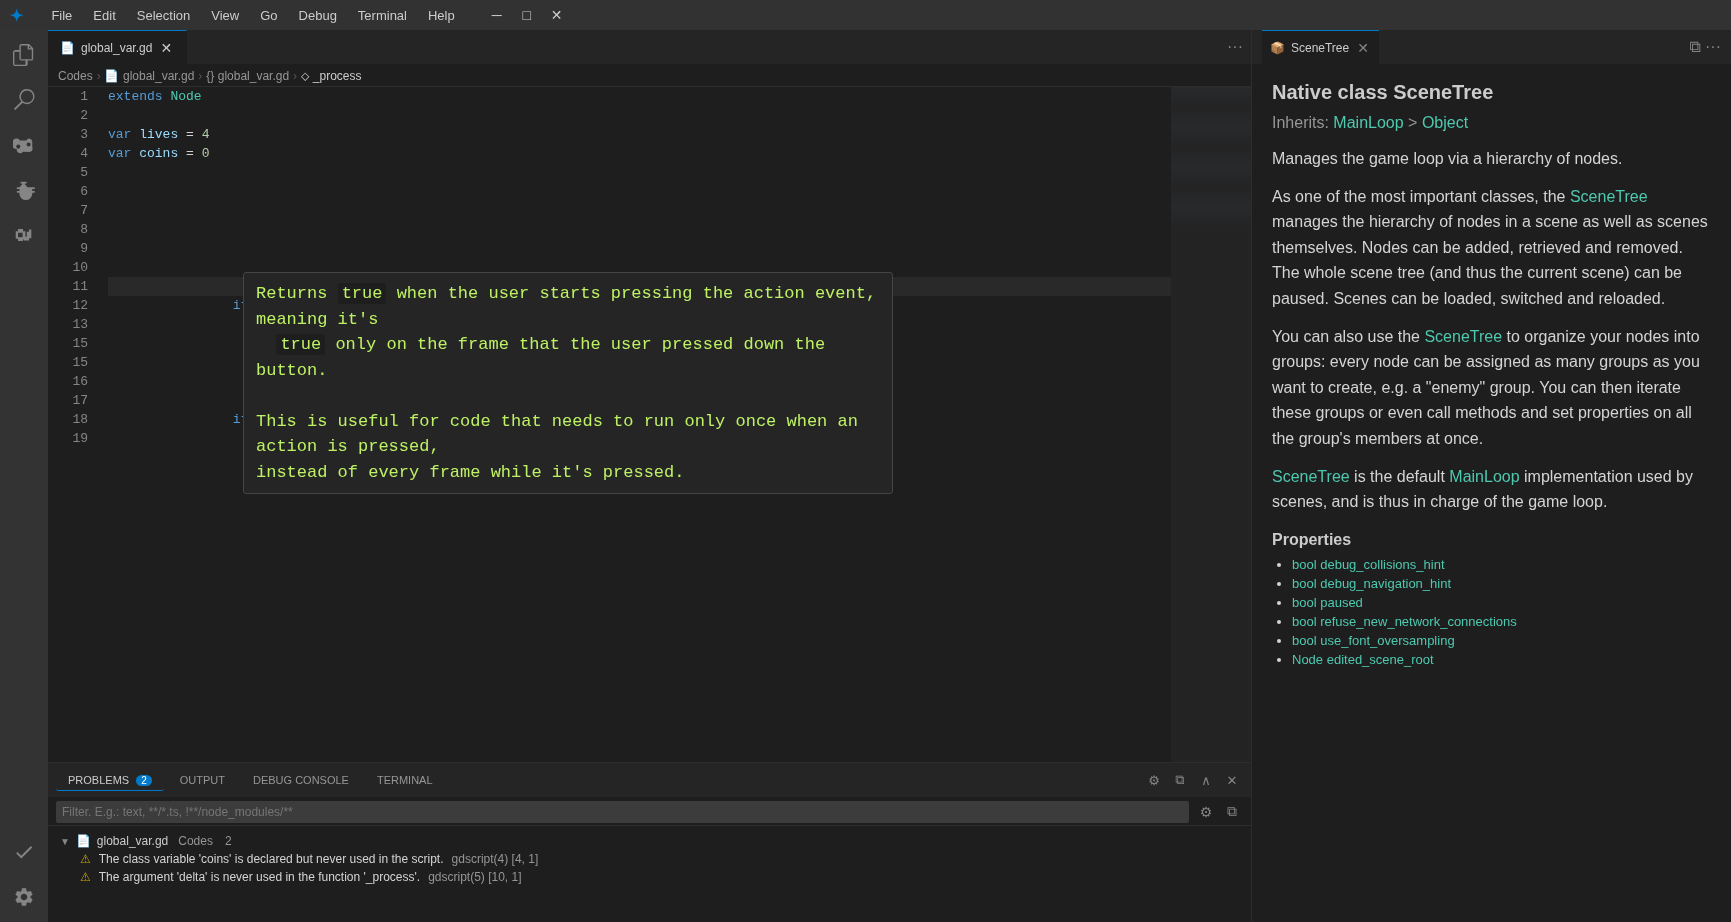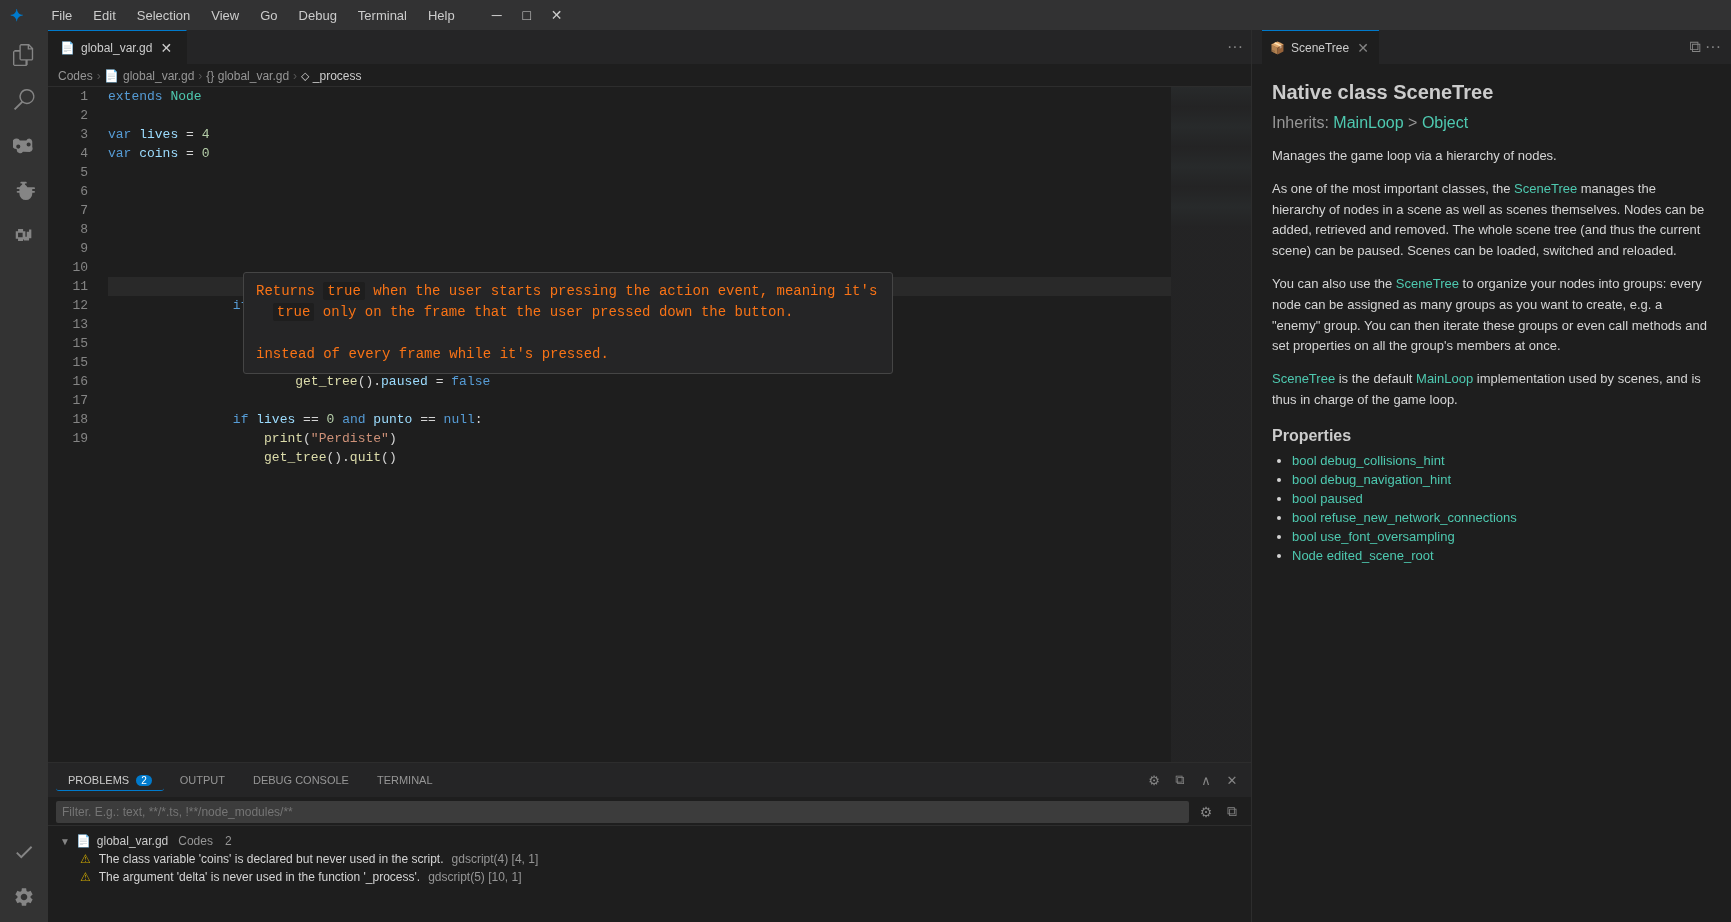--- a/index.html
+++ b/index.html
@@ -221,22 +221,22 @@
     }
     .hover-popup-signature {
       font-family: 'Consolas', 'Courier New', monospace;
       font-size: 13px;
       color: #d4d4d4;
       margin-bottom: 6px;
       padding-bottom: 6px;
       border-bottom: 1px solid #454545;
     }
     .hover-popup-body {
-      font-size: 14px;
-      color: #f97316;
+      font-size: 17px;
+      color: #bef264;
       line-height: 1.5;
     }
     .hover-popup-body .inline-code {
       font-family: 'Consolas', 'Courier New', monospace;
       background: #1e1e1e;
       padding: 1px 4px;
       border-radius: 2px;
     }
 
     
@@ -313,21 +313,21 @@
     .side-panel-content .inherits-line {
       font-size: 16px;
       color: #969696;
       margin-bottom: 14px;
     }
     .side-panel-content .inherits-line a {
       color: #4ec9b0;
       text-decoration: none;
     }
     .side-panel-content .description {
-      font-size: 13px;
+      font-size: 16px;
       color: #d4d4d4;
       line-height: 1.6;
       margin-bottom: 12px;
     }
     .side-panel-content .description a {
       color: #4ec9b0;
       text-decoration: none;
     }
     .side-panel-content h2 {
       font-size: 16px;
@@ -646,20 +646,21 @@
           </div>
           <div class="code-line">
             &nbsp;&nbsp;&nbsp;&nbsp;&nbsp;&nbsp;&nbsp;&nbsp;<span class="fn-name">get_tree</span><span class="op">().</span><span class="fn-name">quit</span><span class="op">()</span>
           </div>
 
           <div class="hover-popup">
             <div class="hover-popup-body">
               <p>Returns <span class="inline-code">true</span> when the user starts pressing the action event, meaning it's</p>
               <p>&nbsp;&nbsp;<span class="inline-code">true</span> only on the frame that the user pressed down the button.</p>
               <br>
+              <p>This is useful for code that needs to run only once when an action is pressed,</p>
               <p>instead of every frame while it's pressed.</p>
             </div>
           </div>
         </div>
 
         <div class="scroll-track">
           <div class="scroll-thumb"></div>
         </div>
 
         <div class="minimap-overlay">

